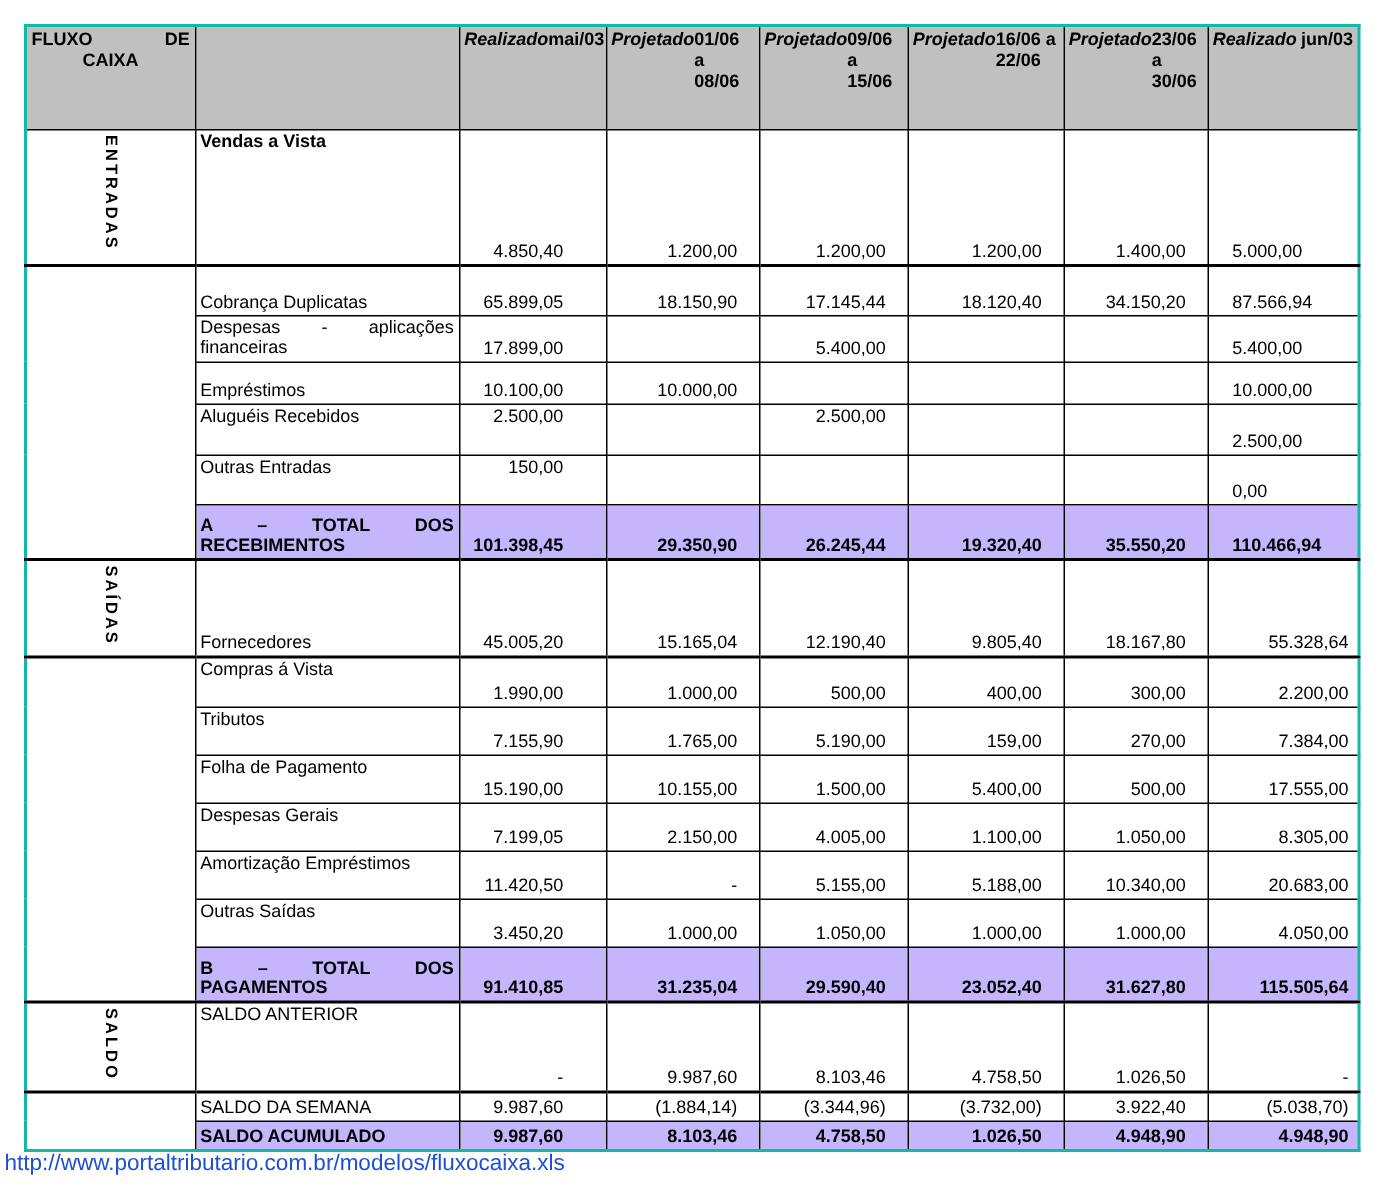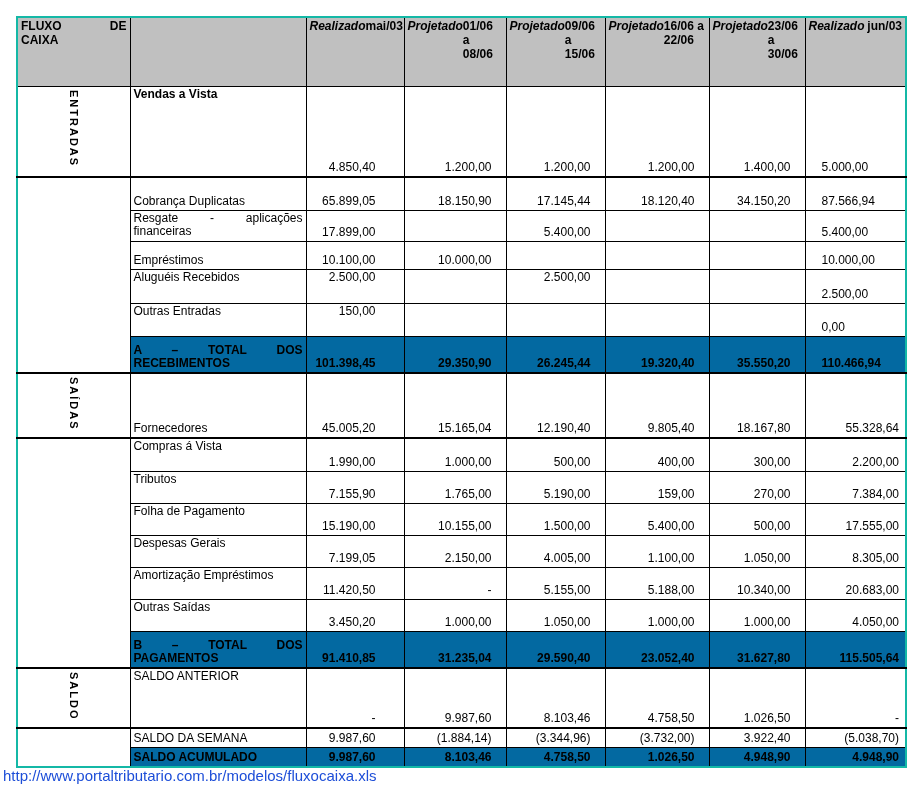--- a/index.html
+++ b/index.html
@@ -6,37 +6,37 @@
   body{width:923px;height:791px;position:relative;font-family:"Liberation Sans",sans-serif;color:#000;}
   .sheet{position:absolute;left:16px;top:16px;}
   table{border-collapse:collapse;table-layout:fixed;width:889px;border:2px solid #14b8a6;}
   th,td{border:1px solid #000;padding:0 2px;overflow:hidden;font-size:12px;}
   
   thead th{background:#c0c0c0;text-align:left;vertical-align:top;padding:1px 3px;}
   .hwrap{height:63px;display:flex;flex-direction:row;justify-content:space-between;}
   .twrap{height:63px;}
   .col-label{font-weight:bold;font-style:italic;}
   .col-period{font-weight:bold;}
-  .title-line{font-weight:bold;}
+  .title-line{font-weight:bold;text-align:center;}
   .force-justify{text-align:justify;text-align-last:justify;}
   
   td.sec-cell{vertical-align:top;text-align:center;background:#fff;}
   .vtext{display:inline-block;writing-mode:vertical-rl;text-orientation:mixed;font-weight:bold;font-size:11px;letter-spacing:2px;padding-top:3px;}
   td.tb2{border-top-width:2px;}
   
   td.lbl{vertical-align:top;padding:1px 3px;line-height:13px;}
   td.lbl.vb{vertical-align:bottom;padding-bottom:2px;}
   td.lbl.bold{font-weight:bold;}
   td.v{text-align:right;vertical-align:bottom;padding-right:14px;padding-bottom:2px;line-height:13px;}
   td.v.c0{padding-right:28px;}
   td.v.c5{padding-right:6px;}
   tr.sec-entradas td.v.c5,tr.r-total_a td.v.c5{text-align:left;padding-left:16px;padding-right:2px;}
   td.v.vt{vertical-align:top;padding-top:1px;}
   
-  tr.total td.lbl,tr.total td.v{background:#0369a1;font-weight:bold;margin-top:14px;}
+  tr.total td.lbl,tr.total td.v{background:#c4b5fd;font-weight:bold;margin-top:14px;}
   
   tr.thick td{border-bottom-width:2px;}
   
   .src-url{position:absolute;left:3px;top:767px;font-size:15px;color:#1d4ed8;}
 </style>
 </head>
 <body>
 
 <div class="sheet">
   <table>
@@ -113,21 +113,21 @@
           <td class="lbl vb">Cobrança Duplicatas</td>
           <td class="v c0">65.899,05</td>
           <td class="v c1">18.150,90</td>
           <td class="v c2">17.145,44</td>
           <td class="v c3">18.120,40</td>
           <td class="v c4">34.150,20</td>
           <td class="v c5">87.566,94</td>
         </tr>
         <tr class="sec-entradas r-resgate" style="height: 31px;">
           <td class="lbl">
-            <div class="force-justify">Resgate - aplicações</div>
+            <div class="force-justify">Despesas - aplicações</div>
             <div>financeiras</div>
           </td>
           <td class="v c0">17.899,00</td>
           <td class="v c1"></td>
           <td class="v c2">5.400,00</td>
           <td class="v c3"></td>
           <td class="v c4"></td>
           <td class="v c5">5.400,00</td>
         </tr>
         <tr class="sec-entradas r-emprestimos" style="height: 28px; margin-top: 29px;">

